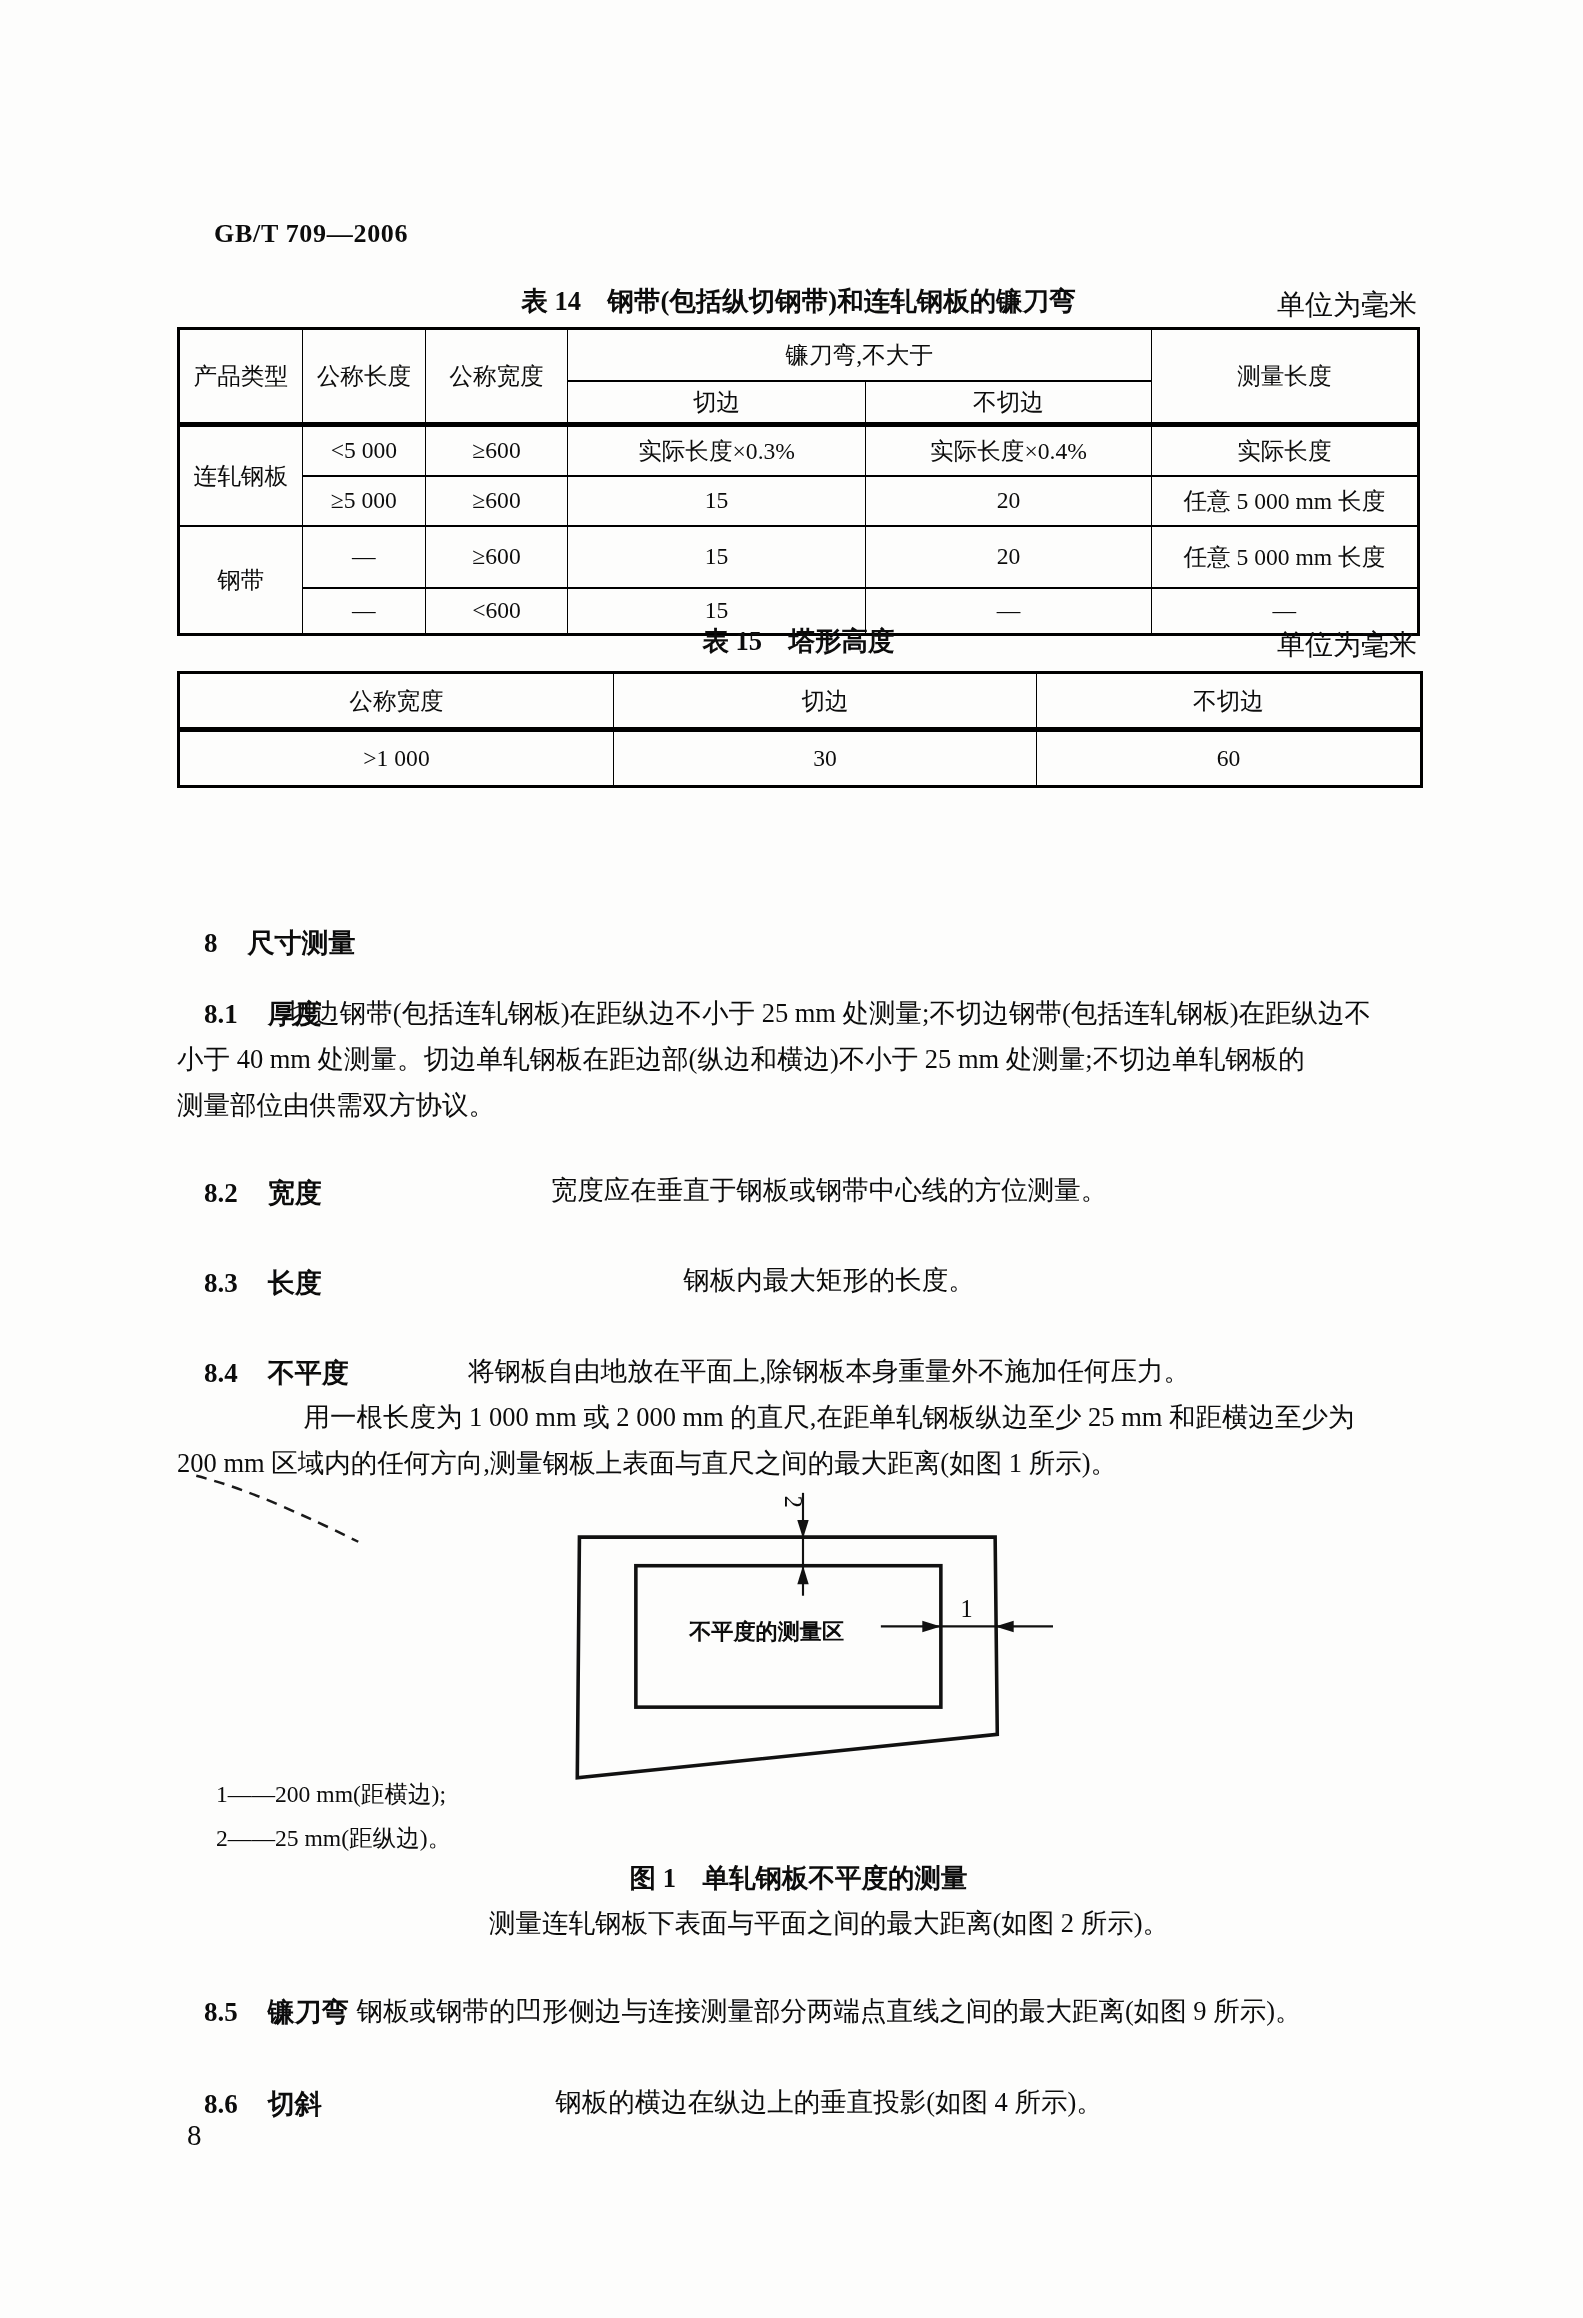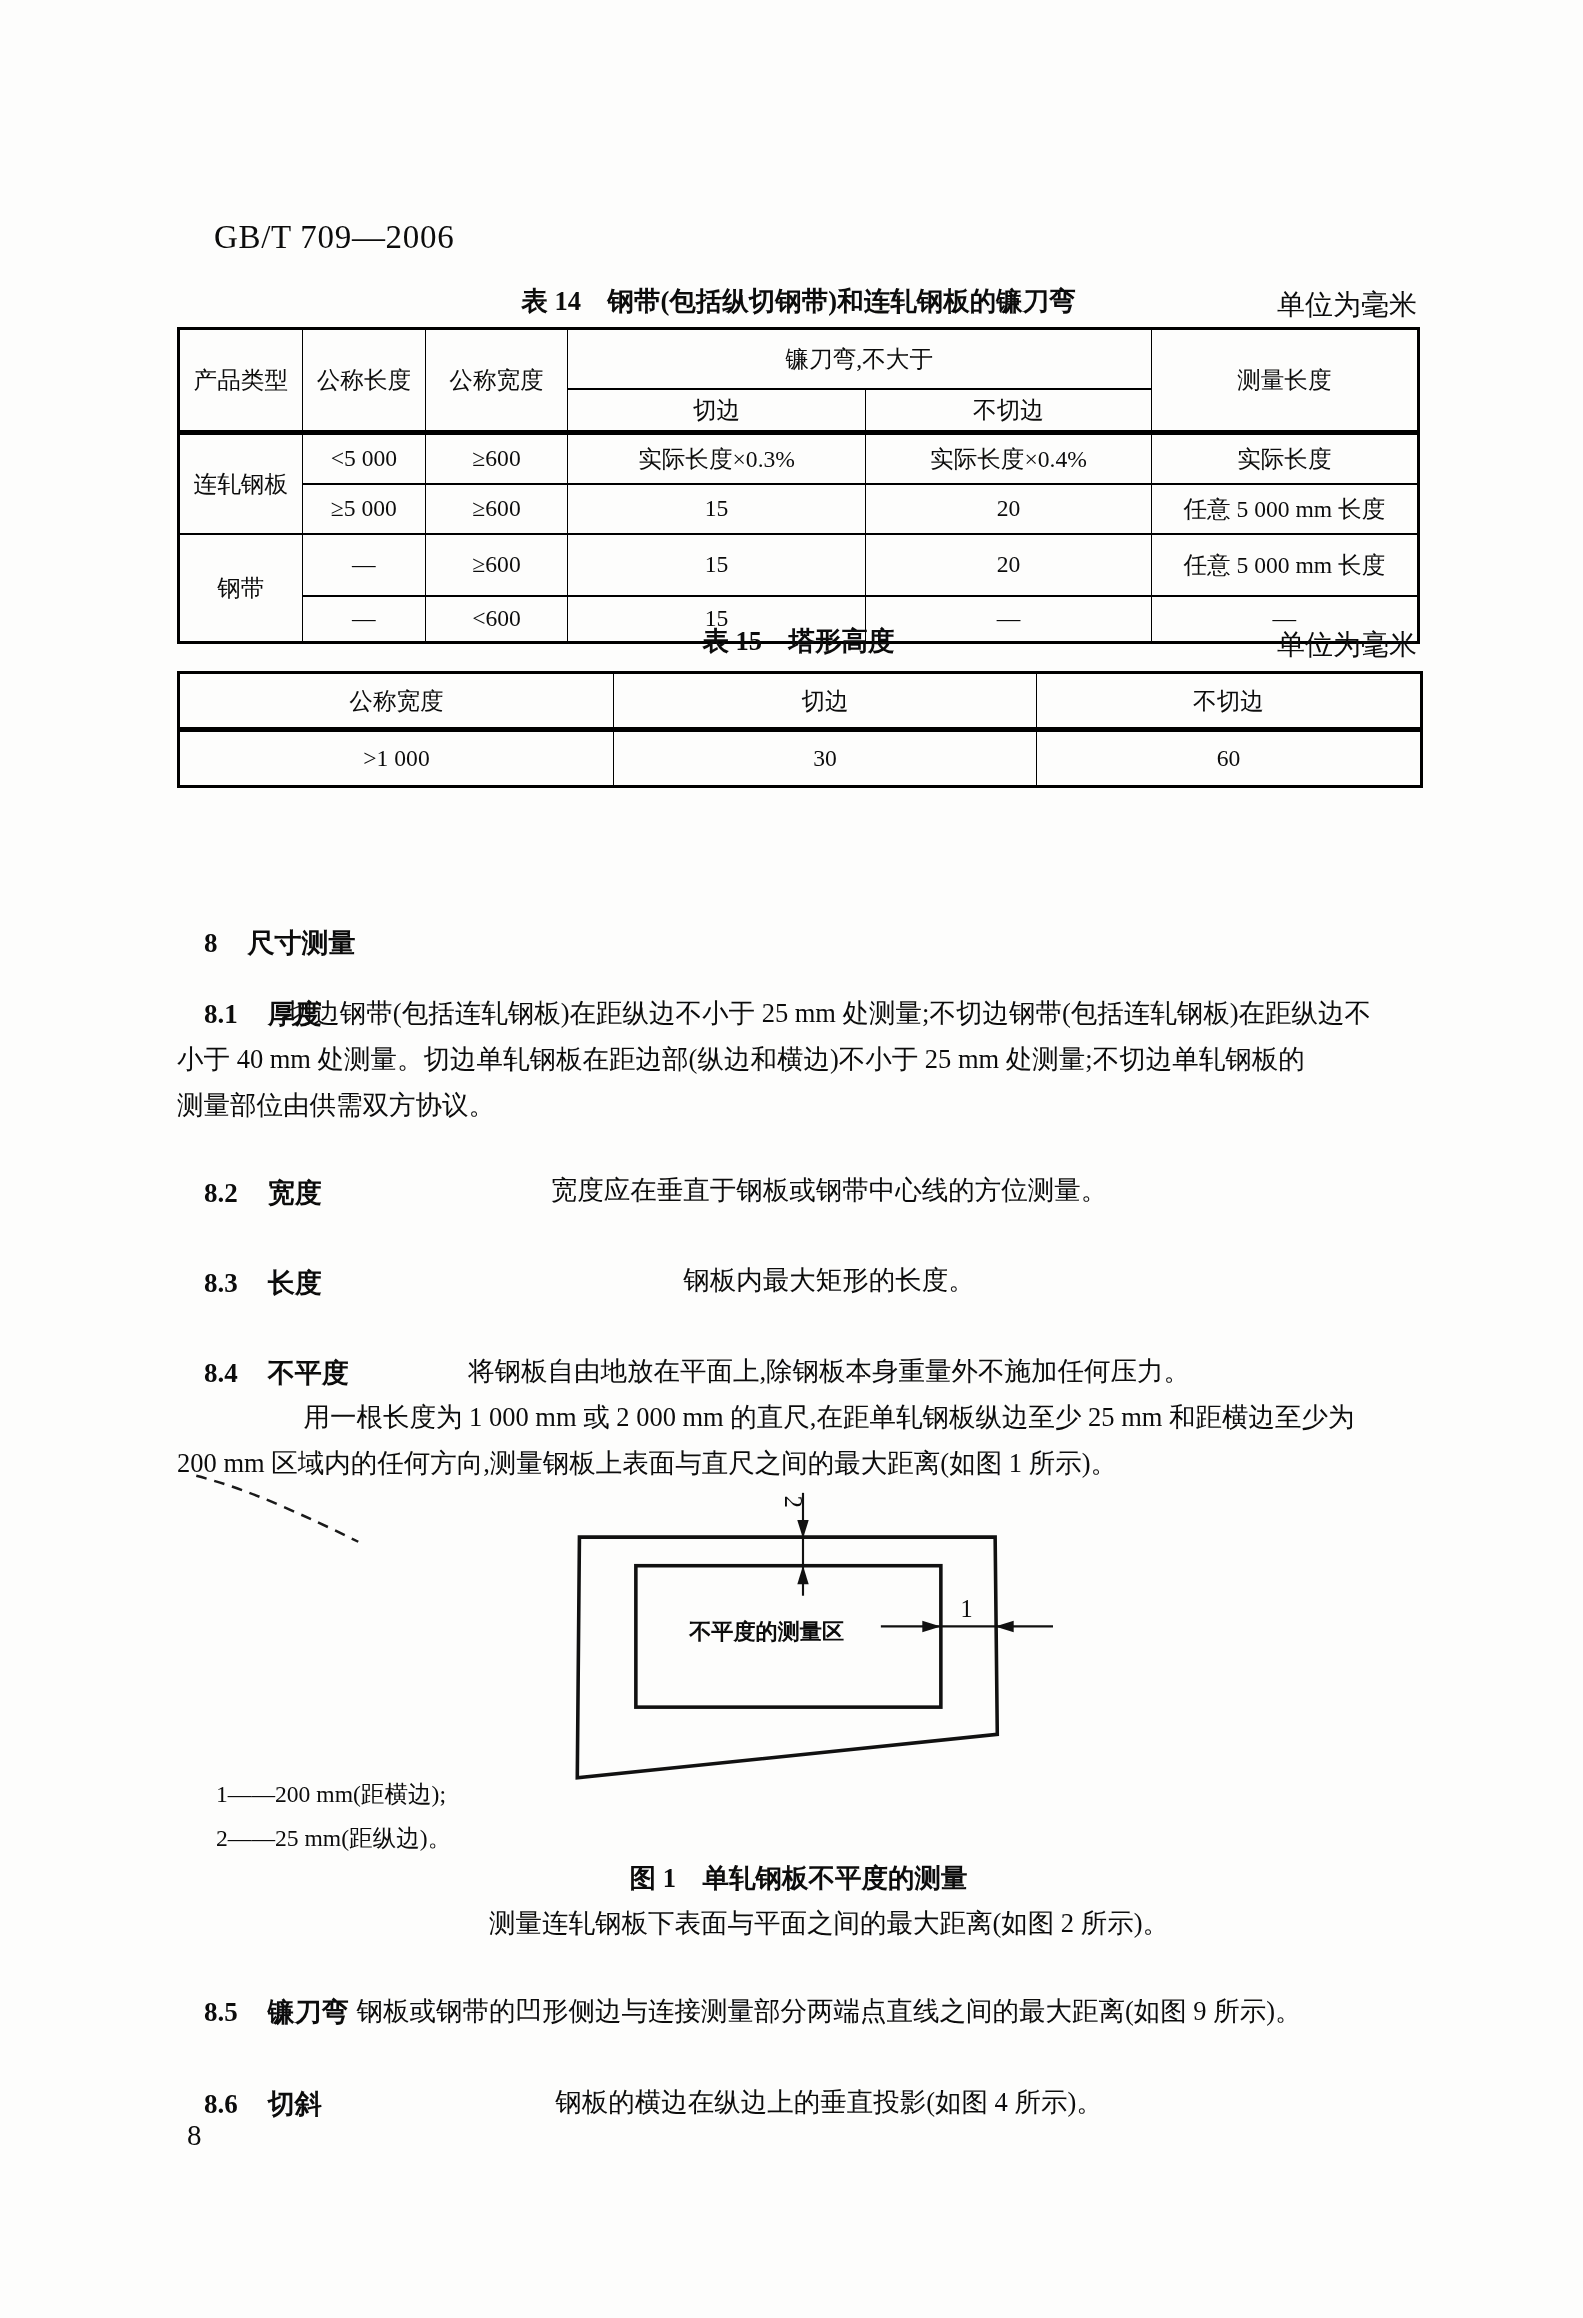--- a/index.html
+++ b/index.html
@@ -1,20 +1,20 @@
 <!DOCTYPE html>
 <html style="font-size:11.4px"><head>
 <meta charset="utf-8">
 <style>
   html,body{margin:0;padding:0;background:#d8d8d8;}
   .page{position:relative;width:1584px;height:2319px;background:#fdfdfc;color:#0c0c0c;
         font-family:"Liberation Serif","DejaVu Serif",serif;overflow:hidden;}
   .abs{position:absolute;}
   
-  .std-no{font-size:33px;font-weight:normal;letter-spacing:0.7px;}
+  .std-no{font-size:26px;font-weight:bold;letter-spacing:0.7px;}
   .hd{font-size:27px;font-weight:bold;line-height:46px;white-space:pre;}
   .hd .no{margin-right:30px;}
   
   .cap-row{width:1243px;text-align:center;}
   .cap{font-size:26.5px;font-weight:bold;white-space:pre;}
   .unit{position:absolute;right:2.9px;top:2.9px;font-size:28px;font-weight:normal;}
   
   .ln{font-size:26.5px;line-height:46px;width:1245px;white-space:pre-wrap;}
   .indent{text-indent:59px;text-align:center;}
   
@@ -44,21 +44,21 @@
   <table class="t abs" style="left:177px;top:327px;">
     <colgroup>
       <col style="width:123px">
         <col style="width:123px">
         <col style="width:141px">
       <col style="width:297px">
         <col style="width:284px">
         <col style="width:266px">
     </colgroup>
     <tbody>
-        <tr style="height:60px">
+        <tr style="height:52px">
       <th rowspan="2" class="hb">产品类型</th>
       <th rowspan="2" class="hb">公称长度</th>
       <th rowspan="2" class="hb">公称宽度</th>
       <th colspan="2">镰刀弯,不大于</th>
       <th rowspan="2" class="hb">测量长度</th>
     </tr>
     <tr style="height:44px">
       <th class="hb">切边</th>
       <th class="hb">不切边</th>
     </tr>

